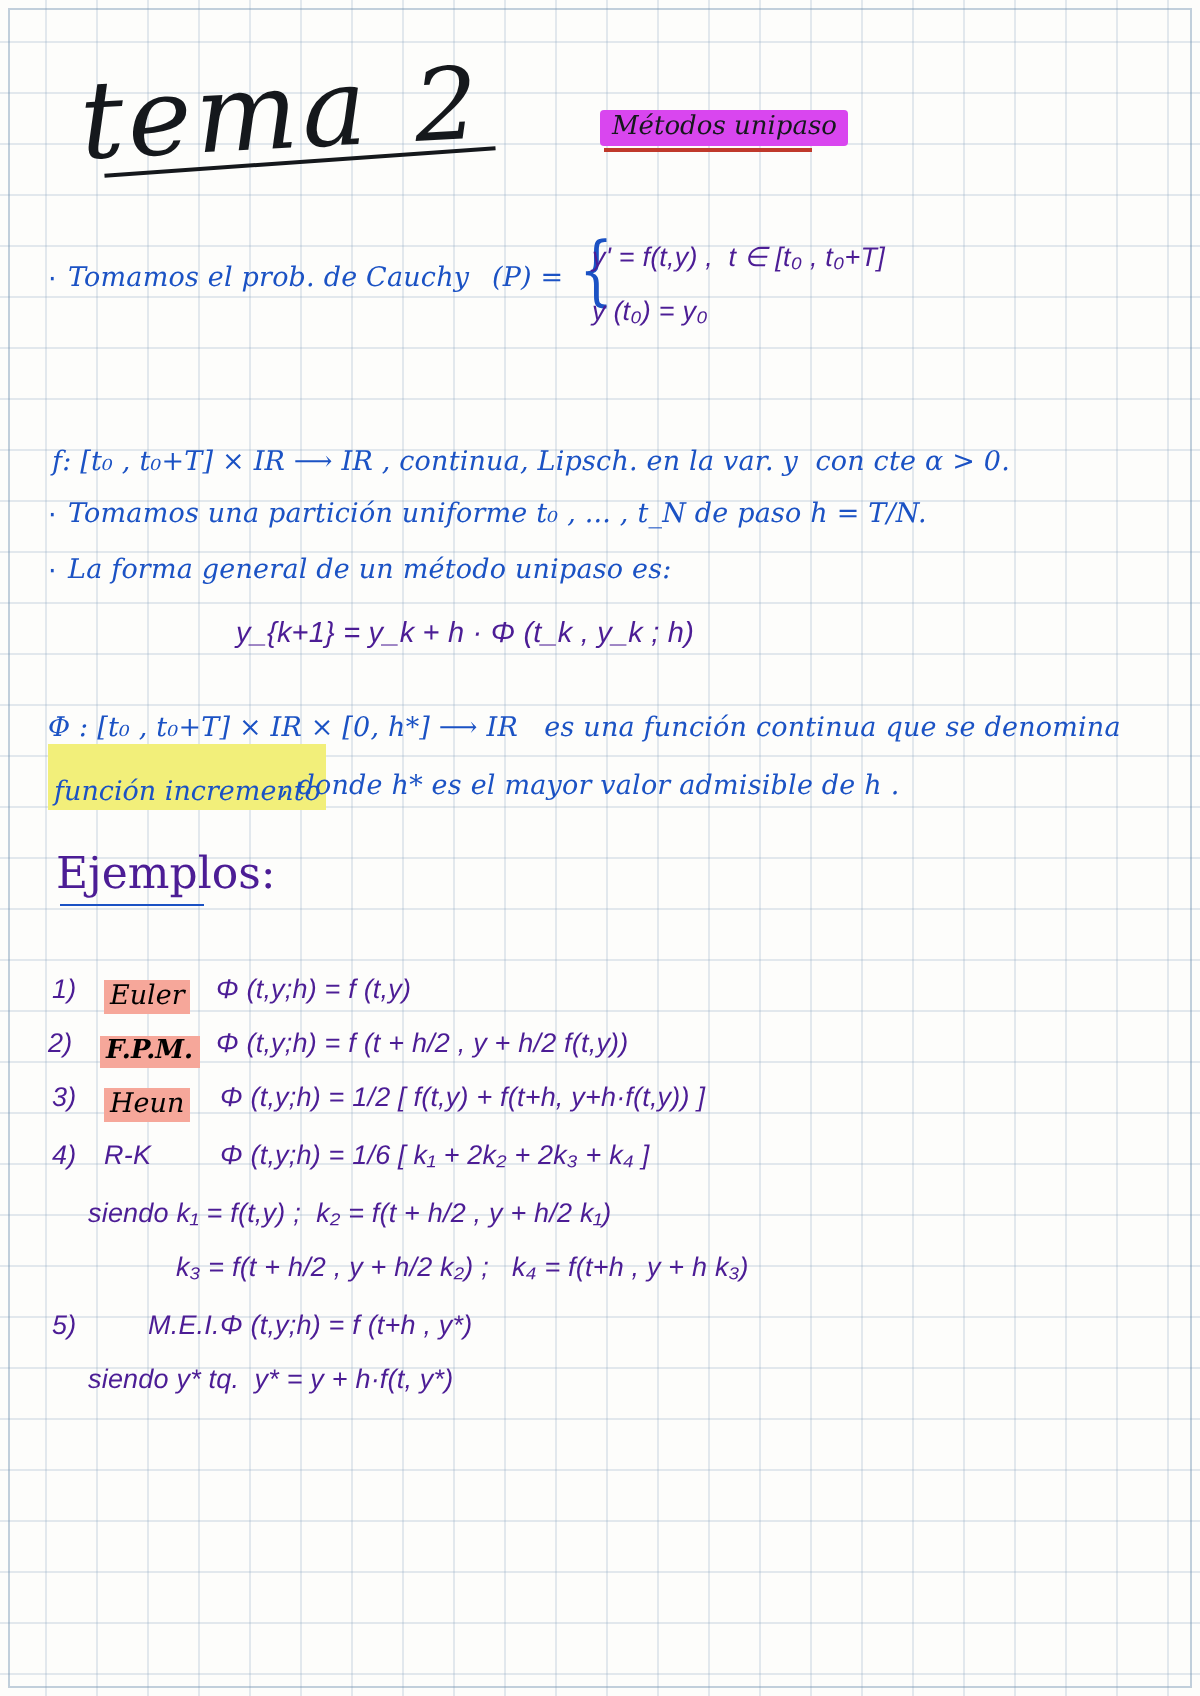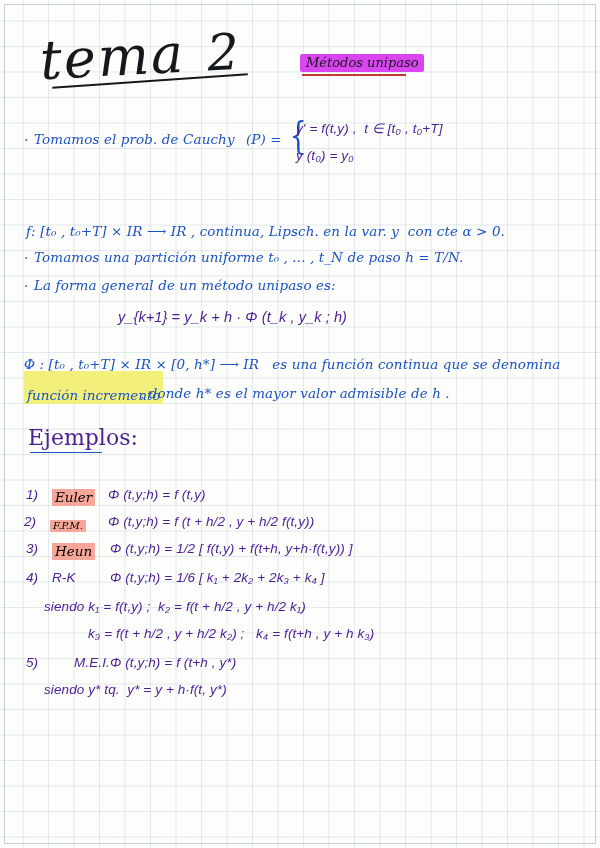--- a/index.html
+++ b/index.html
@@ -186,21 +186,21 @@
   <div class="ex-underline"></div>
 
   <div class="ink eq" style="left:26px; top:487px;">1)</div>
   <div style="position:absolute; left:52px; top:487px;">
     <span class="hl-pink" style="font-size:13.5px;">Euler</span>
   </div>
   <div class="ink eq" style="left:108px; top:487px;">Φ (t,y;h) = f (t,y)</div>
 
   <div class="ink eq" style="left:24px; top:514px;">2)</div>
   <div style="position:absolute; left:50px; top:514px;">
-    <span class="hl-pink" style="font-size:10px;">F.P.M.</span>
+    <span class="hl-pink" style="font-size:13px;font-weight:bold;">F.P.M.</span>
   </div>
   <div class="ink eq" style="left:108px; top:514px;">Φ (t,y;h) = f (t + h/2 , y + h/2 f(t,y))</div>
 
   <div class="ink eq" style="left:26px; top:541px;">3)</div>
   <div style="position:absolute; left:52px; top:541px;">
     <span class="hl-pink" style="font-size:13.5px;">Heun</span>
   </div>
   <div class="ink eq" style="left:110px; top:541px;">Φ (t,y;h) = 1/2 [ f(t,y) + f(t+h, y+h·f(t,y)) ]</div>
 
   <div class="ink eq" style="left:26px; top:570px;">4)</div>

